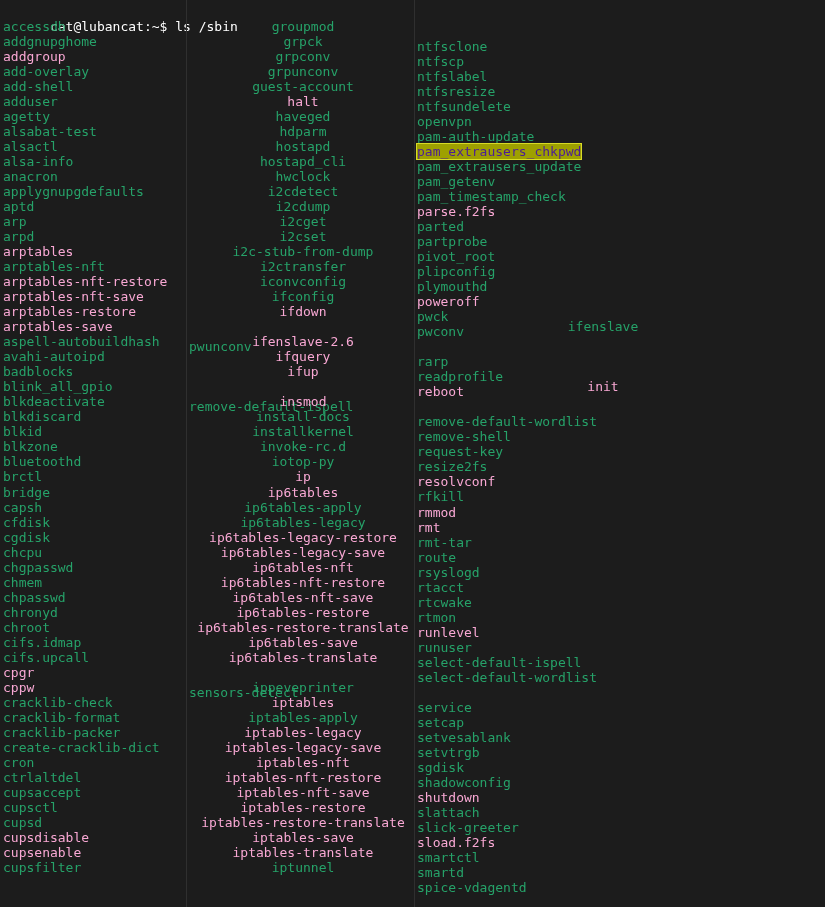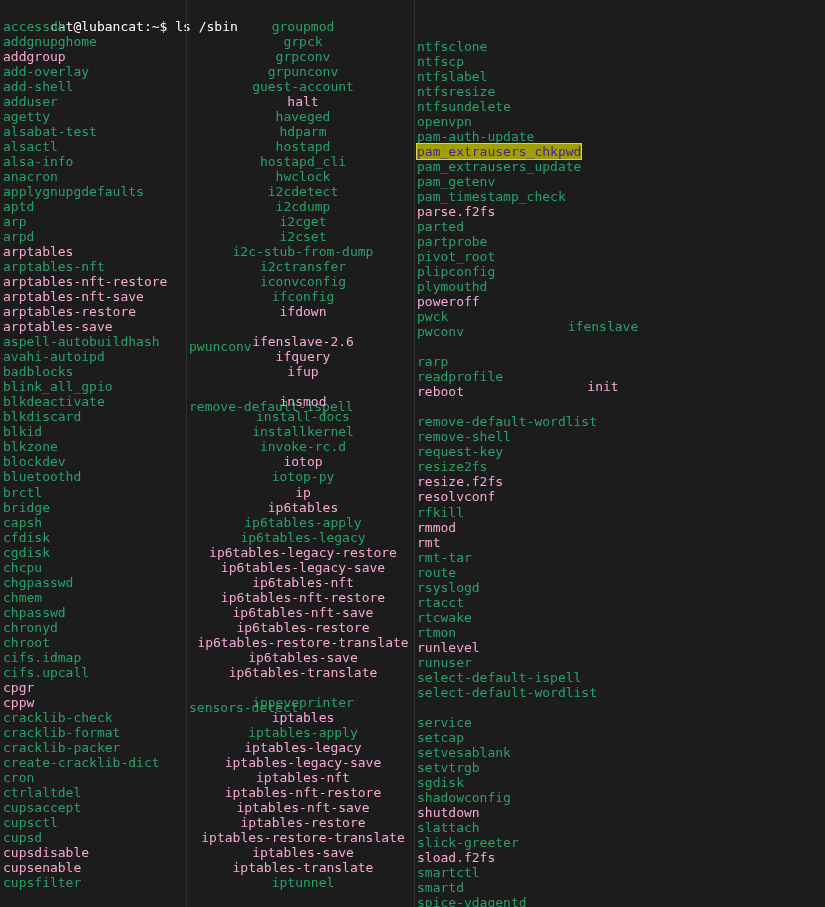--- a/index.html
+++ b/index.html
@@ -100,21 +100,20 @@
         <div class="row"><div class="cell c1"><span class="lnk">arptables-restore</span></div><div class="cell c2"><span class="lnk">ifdown</span></div><div class="cell c3"><span class="exe">pwconv</span></div></div>
         <div class="row"><div class="cell c1"><span class="lnk">arptables-save</span></div><div class="cell c3"><span class="exe">pwunconv</span></div><div class="cell c2"><span class="exe">ifenslave</span></div></div>
         <div class="row"><div class="cell c1"><span class="exe">aspell-autobuildhash</span></div><div class="cell c2"><span class="lnk">ifenslave-2.6</span></div><div class="cell c3"><span class="exe">rarp</span></div></div>
         <div class="row"><div class="cell c1"><span class="exe">avahi-autoipd</span></div><div class="cell c2"><span class="lnk">ifquery</span></div><div class="cell c3"><span class="exe">readprofile</span></div></div>
         <div class="row"><div class="cell c1"><span class="exe">badblocks</span></div><div class="cell c2"><span class="lnk">ifup</span></div><div class="cell c3"><span class="lnk">reboot</span></div></div>
         <div class="row"><div class="cell c1"><span class="exe">blink_all_gpio</span></div><div class="cell c3"><span class="exe">remove-default-ispell</span></div><div class="cell c2"><span class="lnk">init</span></div></div>
         <div class="row"><div class="cell c1"><span class="exe">blkdeactivate</span></div><div class="cell c2"><span class="lnk">insmod</span></div><div class="cell c3"><span class="exe">remove-default-wordlist</span></div></div>
         <div class="row"><div class="cell c1"><span class="exe">blkdiscard</span></div><div class="cell c2"><span class="exe">install-docs</span></div><div class="cell c3"><span class="exe">remove-shell</span></div></div>
         <div class="row"><div class="cell c1"><span class="exe">blkid</span></div><div class="cell c2"><span class="exe">installkernel</span></div><div class="cell c3"><span class="exe">request-key</span></div></div>
         <div class="row"><div class="cell c1"><span class="exe">blkzone</span></div><div class="cell c2"><span class="exe">invoke-rc.d</span></div><div class="cell c3"><span class="exe">resize2fs</span></div></div>
-        <div class="row"><div class="cell c1"><span class="exe">blockdev</span></div><div class="cell c2"><span class="lnk">iotop</span></div><div class="cell c3"><span class="lnk">resize.f2fs</span></div></div>
         <div class="row"><div class="cell c1"><span class="exe">bluetoothd</span></div><div class="cell c2"><span class="exe">iotop-py</span></div><div class="cell c3"><span class="lnk">resolvconf</span></div></div>
         <div class="row"><div class="cell c1"><span class="exe">brctl</span></div><div class="cell c2"><span class="lnk">ip</span></div><div class="cell c3"><span class="exe">rfkill</span></div></div>
         <div class="row"><div class="cell c1"><span class="exe">bridge</span></div><div class="cell c2"><span class="lnk">ip6tables</span></div><div class="cell c3"><span class="lnk">rmmod</span></div></div>
         <div class="row"><div class="cell c1"><span class="exe">capsh</span></div><div class="cell c2"><span class="exe">ip6tables-apply</span></div><div class="cell c3"><span class="lnk">rmt</span></div></div>
         <div class="row"><div class="cell c1"><span class="exe">cfdisk</span></div><div class="cell c2"><span class="exe">ip6tables-legacy</span></div><div class="cell c3"><span class="exe">rmt-tar</span></div></div>
         <div class="row"><div class="cell c1"><span class="exe">cgdisk</span></div><div class="cell c2"><span class="lnk">ip6tables-legacy-restore</span></div><div class="cell c3"><span class="exe">route</span></div></div>
         <div class="row"><div class="cell c1"><span class="exe">chcpu</span></div><div class="cell c2"><span class="lnk">ip6tables-legacy-save</span></div><div class="cell c3"><span class="exe">rsyslogd</span></div></div>
         <div class="row"><div class="cell c1"><span class="exe">chgpasswd</span></div><div class="cell c2"><span class="lnk">ip6tables-nft</span></div><div class="cell c3"><span class="exe">rtacct</span></div></div>
         <div class="row"><div class="cell c1"><span class="exe">chmem</span></div><div class="cell c2"><span class="lnk">ip6tables-nft-restore</span></div><div class="cell c3"><span class="exe">rtcwake</span></div></div>
         <div class="row"><div class="cell c1"><span class="exe">chpasswd</span></div><div class="cell c2"><span class="lnk">ip6tables-nft-save</span></div><div class="cell c3"><span class="exe">rtmon</span></div></div>

